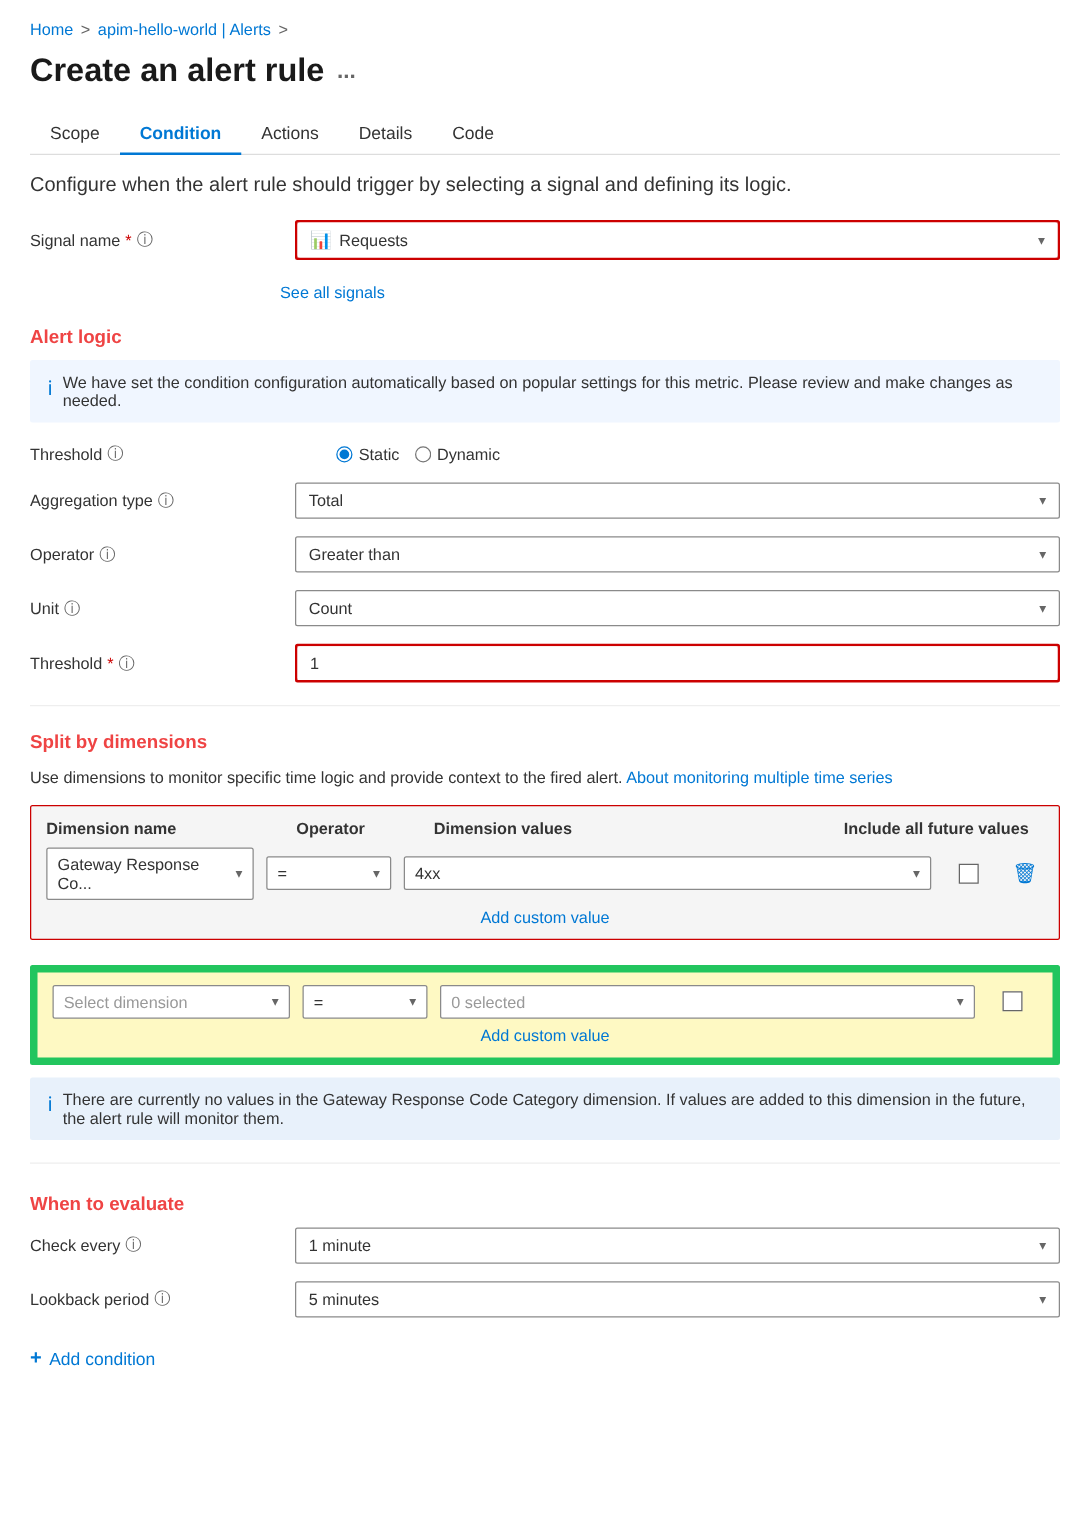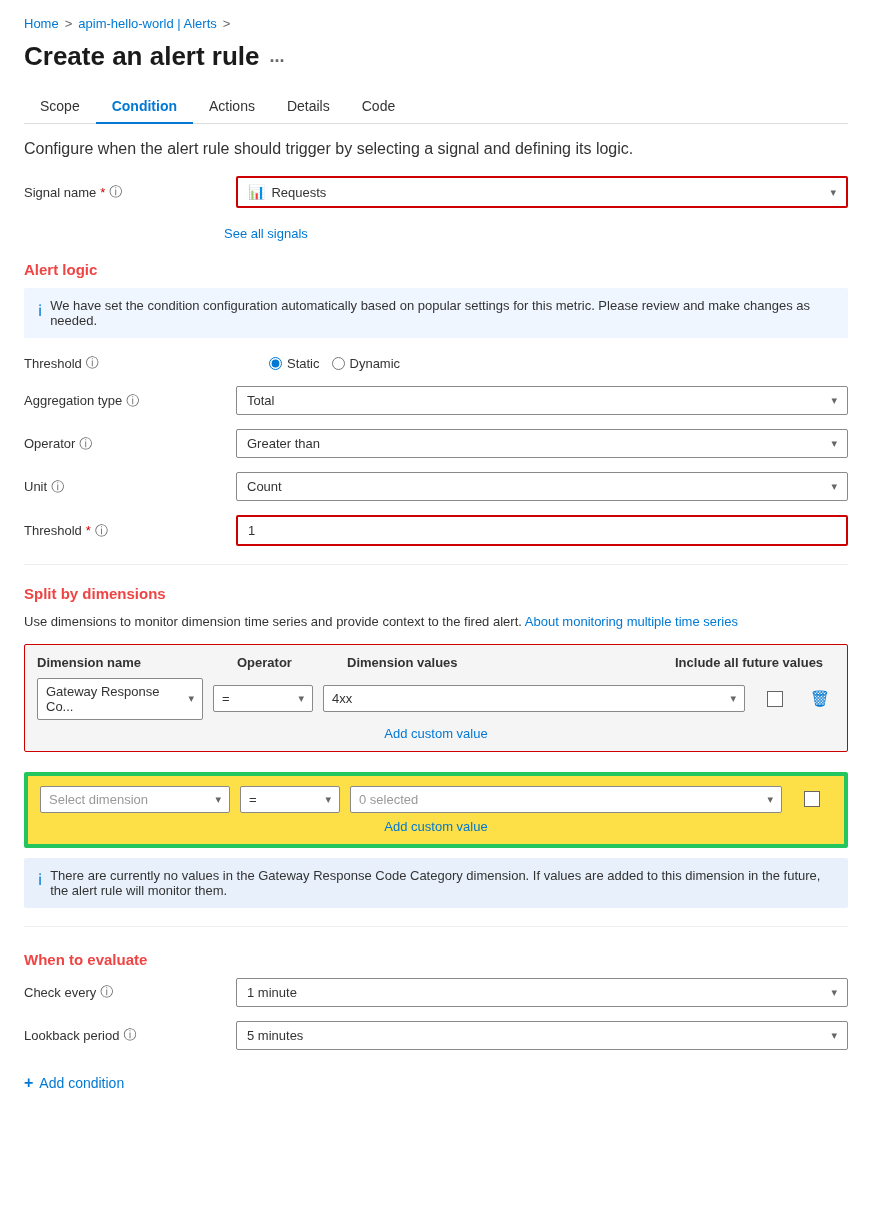--- a/index.html
+++ b/index.html
@@ -203,22 +203,22 @@
       font-size: 13px;
       color: #0078d4;
       cursor: pointer;
       text-decoration: none;
       margin-left: 0;
       display: block;
       text-align: center;
       margin-top: 4px;
     }
     .dim-row2-wrap {
-      background: #fde047;
-      border: 4px solid #22c55e;
+      background: #fef9c3;
+      border: 6px solid #22c55e;
       border-radius: 2px;
       padding: 10px 12px;
       margin-bottom: 10px;
       margin-top: 20px;
     }
     .dim-row2 {
       display: flex;
       align-items: center;
       gap: 10px;
     }
@@ -393,21 +393,21 @@
   <div class="form-control-wrap">
     <input type="text" class="threshold-input" value="1" style="">
   </div>
 </div>
 
 <hr class="divider">
 
 <div class="dim-section">
   <div class="section-title">Split by dimensions</div>
   <div class="dim-desc">
-    <span>Use dimensions to monitor dimension time series and provide context to the fired alert.</span>
+    <span>Use dimensions to monitor specific time logic and provide context to the fired alert.</span>
     <span> </span>
     <a href="#">About monitoring multiple time series</a>
   </div>
 
   <div class="dim-table-wrap">
     <div class="dim-header-row">
       <div class="col-name">Dimension name</div>
       <div class="col-op">Operator</div>
       <div class="col-val">Dimension values</div>
       <div class="col-inc">Include all future values</div>

